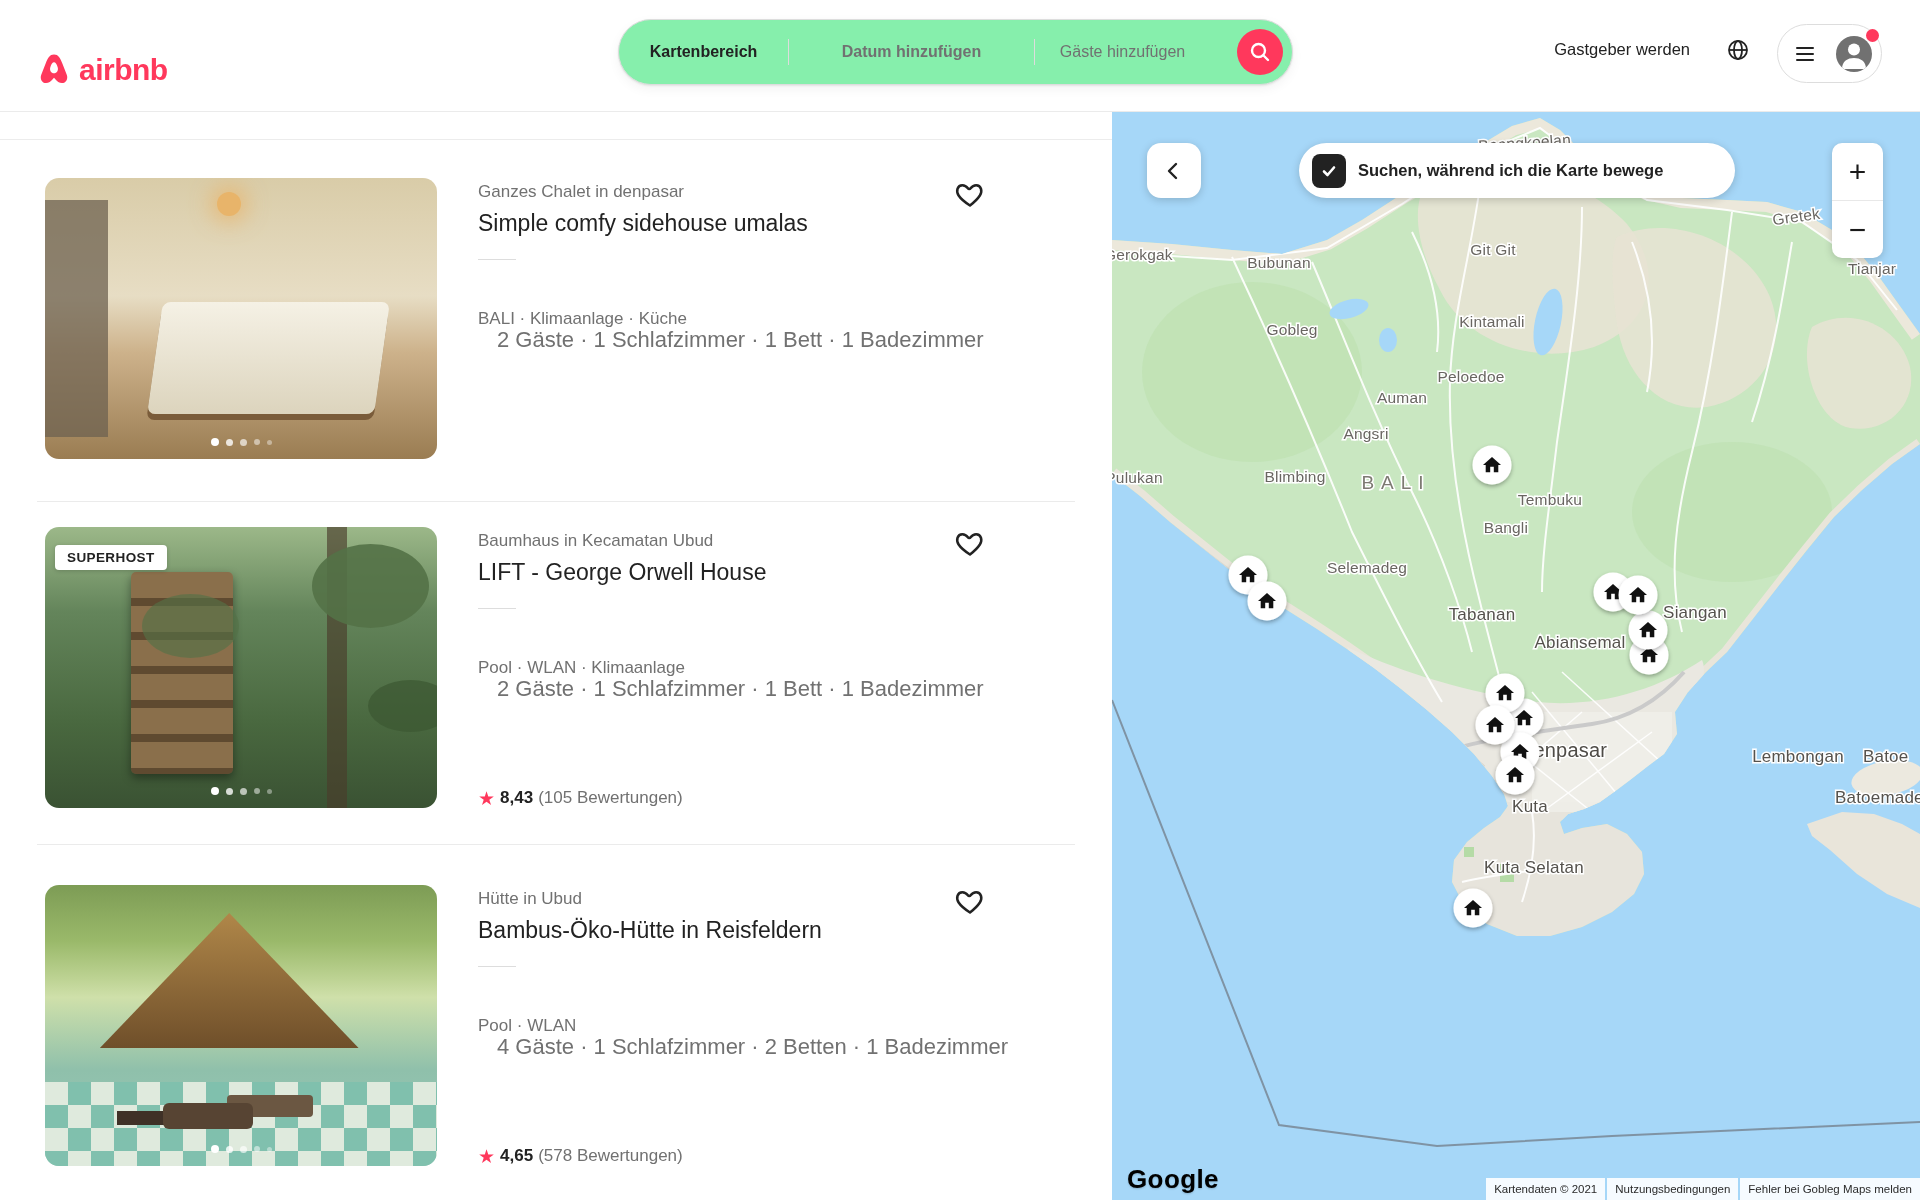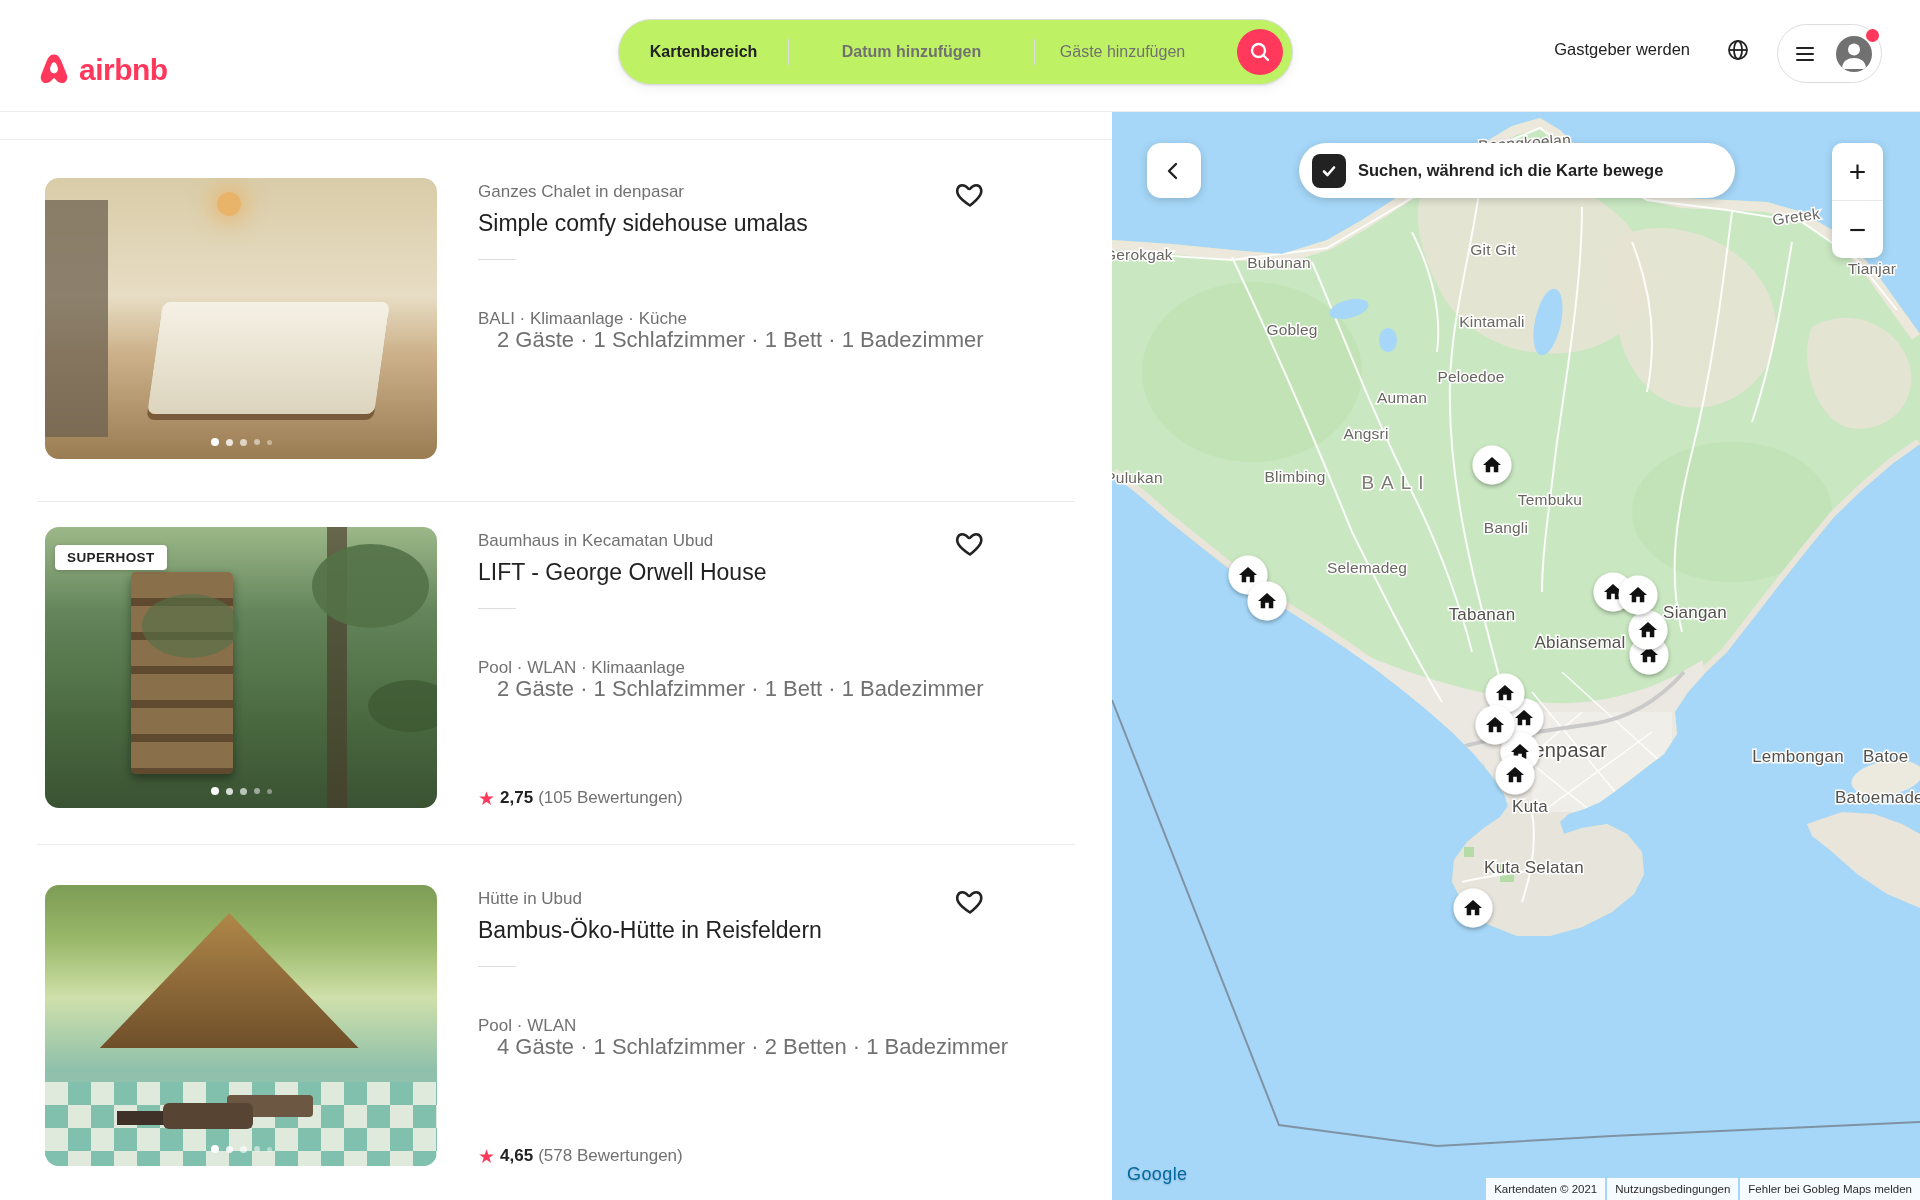--- a/index.html
+++ b/index.html
@@ -7,21 +7,21 @@
        font-family:"Liberation Sans",sans-serif;color:#222;position:relative;}
   *{box-sizing:border-box;}
 
   
   .header{position:absolute;left:0;top:0;width:1920px;height:112px;background:#fff;
           border-bottom:1px solid #ebebeb;z-index:30;}
   .brand{position:absolute;left:37px;top:52px;display:flex;align-items:center;gap:8px;cursor:pointer;}
   .brand svg{display:block;}
   .brand-word{font-size:30px;font-weight:800;letter-spacing:-.5px;color:#FF385C;}
 
-  .searchbar{position:absolute;left:618px;top:19px;width:675px;height:66px;background:#bef264;
+  .searchbar{position:absolute;left:618px;top:19px;width:675px;height:66px;background:#86efac;
              border:1px solid #ddd;border-radius:40px;display:flex;align-items:center;
              box-shadow:0 1px 2px rgba(0,0,0,.08),0 4px 12px rgba(0,0,0,.05);}
   .seg{height:100%;display:flex;align-items:center;justify-content:center;cursor:pointer;}
   .seg1{width:169px;font-weight:700;font-size:16px;color:#222;}
   .seg2{width:245px;font-size:16px;color:#717171;font-weight:bold;}
   .seg3{width:175px;font-size:16px;color:#717171;}
   .segdiv{width:1px;height:26px;background:#ddd;}
   .search-btn{position:absolute;right:9px;top:9px;width:46px;height:46px;border-radius:50%;
               background:#FF385C;border:none;display:flex;align-items:center;justify-content:center;cursor:pointer;}
 
@@ -89,21 +89,21 @@
             box-shadow:0 2px 8px rgba(0,0,0,.18);display:flex;align-items:center;justify-content:center;cursor:pointer;}
   .map-toggle{position:absolute;left:187px;top:31px;width:436px;height:55px;background:#fff;border-radius:28px;
               box-shadow:0 2px 8px rgba(0,0,0,.18);display:flex;align-items:center;gap:12px;padding-left:13px;cursor:pointer;}
   .checkbox{width:34px;height:34px;border-radius:8px;background:#222;display:flex;align-items:center;justify-content:center;flex:none;}
   .toggle-label{font-size:16.5px;font-weight:700;color:#222;white-space:nowrap;}
   .zoomctl{position:absolute;left:720px;top:31px;width:51px;height:115px;background:#fff;border-radius:10px;
            box-shadow:0 2px 8px rgba(0,0,0,.18);display:flex;flex-direction:column;}
   .zoomctl button{flex:1;border:none;background:none;font-size:30px;font-weight:300;color:#1a1a1a;cursor:pointer;
                   display:flex;align-items:center;justify-content:center;padding:0;}
   .zoomctl button+button{border-top:1px solid #e8e8e8;}
-  .glogo{position:absolute;left:15px;top:1052px;color:#0369a1;font-size:18px;font-weight:400;letter-spacing:.4px;
+  .glogo{position:absolute;left:15px;top:1052px;color:#000000;font-size:26px;font-weight:700;letter-spacing:.4px;
          text-shadow:0 1px 2px rgba(0,0,0,.18);}
   .attr{position:absolute;right:0;bottom:0;display:flex;gap:2px;}
   .attr span{background:rgba(255,255,255,.9);color:#2b2b2b;font-size:11.5px;line-height:22px;height:22px;
              padding:0 8px;white-space:nowrap;cursor:pointer;}
 </style>
 </head>
 <body>
 
 <div class="header">
   <div class="brand">
@@ -194,21 +194,21 @@
             <span class="dot" style="height: 5px; width: 5px; opacity: 0.4;"></span>
           </div>
     </div>
     <div class="l-type">Baumhaus in Kecamatan Ubud</div>
     <div class="l-title">LIFT - George Orwell House</div>
     <div class="l-div"></div>
     <div class="l-d1">2 Gäste · 1 Schlafzimmer · 1 Bett · 1 Badezimmer</div>
     <div class="l-d2">Pool · WLAN · Klimaanlage</div>
     <div class="l-rating">
       <span class="star">★</span>
-      <span class="score">2,75</span>
+      <span class="score">8,43</span>
       <span>(105 Bewertungen)</span>
     </div>
     <button class="heart">
       <svg width="30" height="28" viewBox="0 0 24 22">
         <path d="M12 20.2S5.3 15.9 2.9 12.2C.6 8.7 1.9 4 5.9 4c2.2 0 3.5 1.2 4.4 2.4.5.7 1.7.7 2.2 0C13.4 5.2 14.7 4 16.9 4c4 0 5.3 4.7 3 8.2C17.5 15.9 12 20.2 12 20.2z" fill="#fff" stroke="#222" stroke-width="2" stroke-linejoin="round"></path>
       </svg>
     </button>
   </div>
       <div class="card" style="top: 773px;">
     <div class="limg theme-bamboo-hut">

